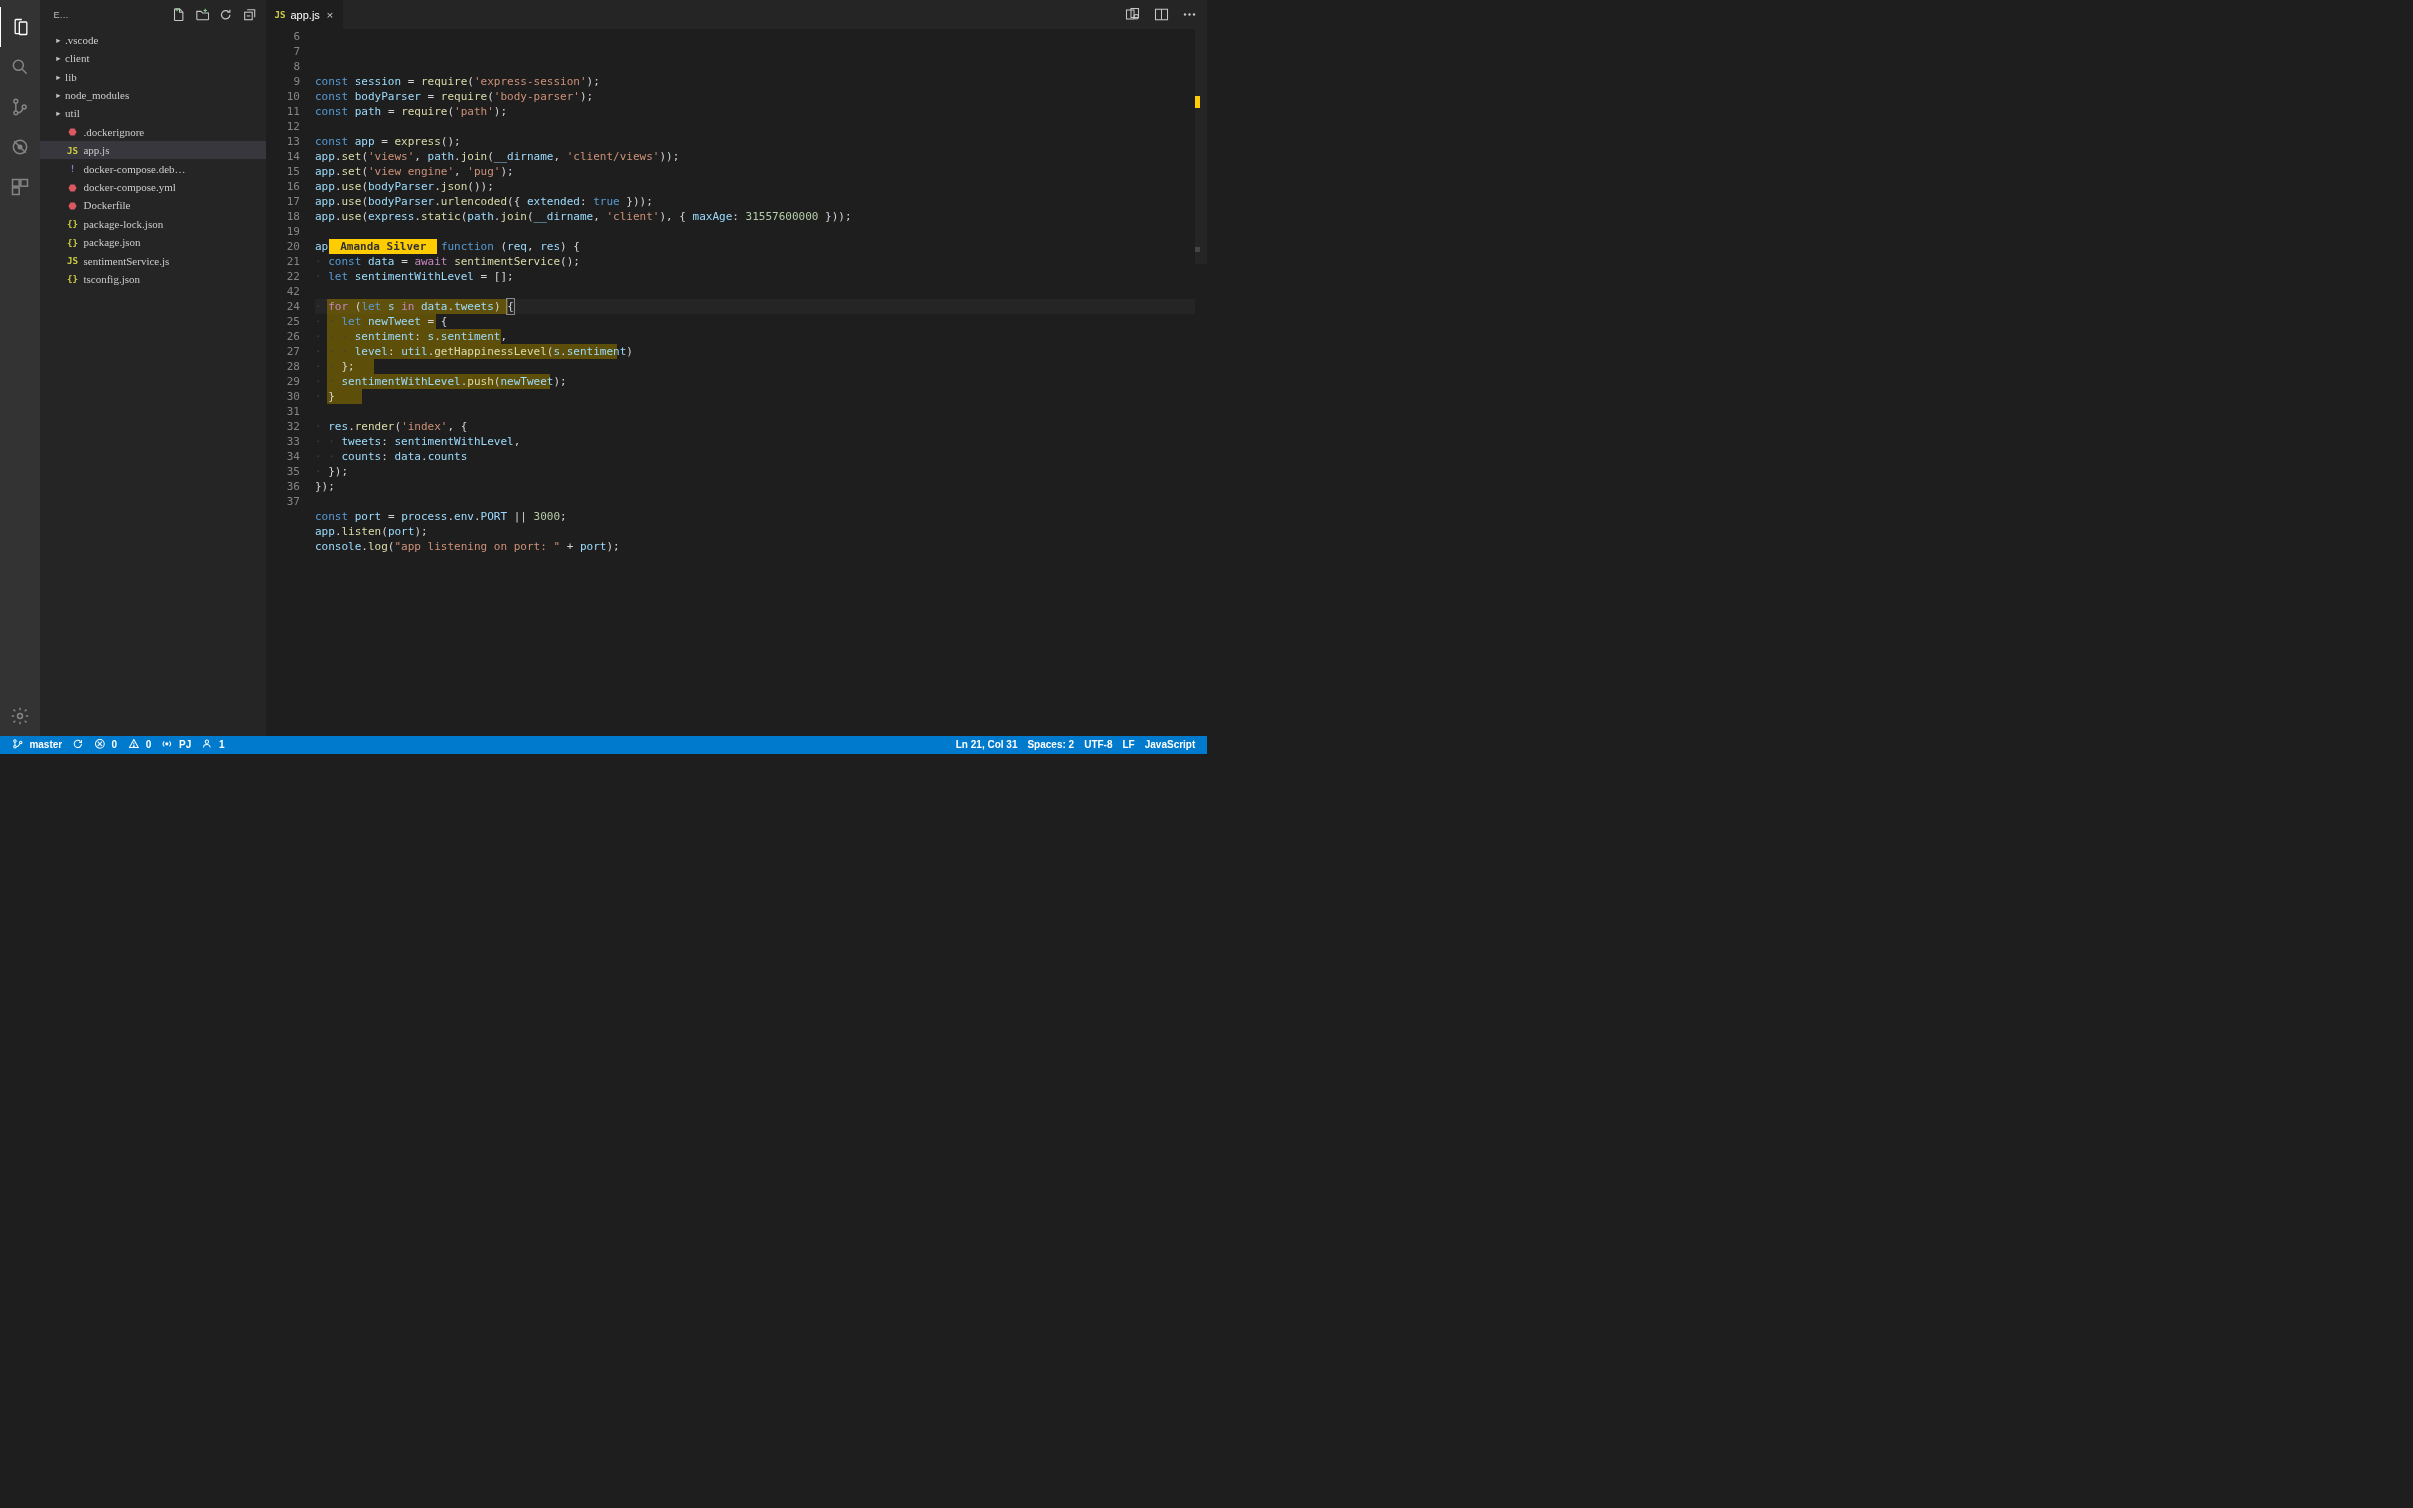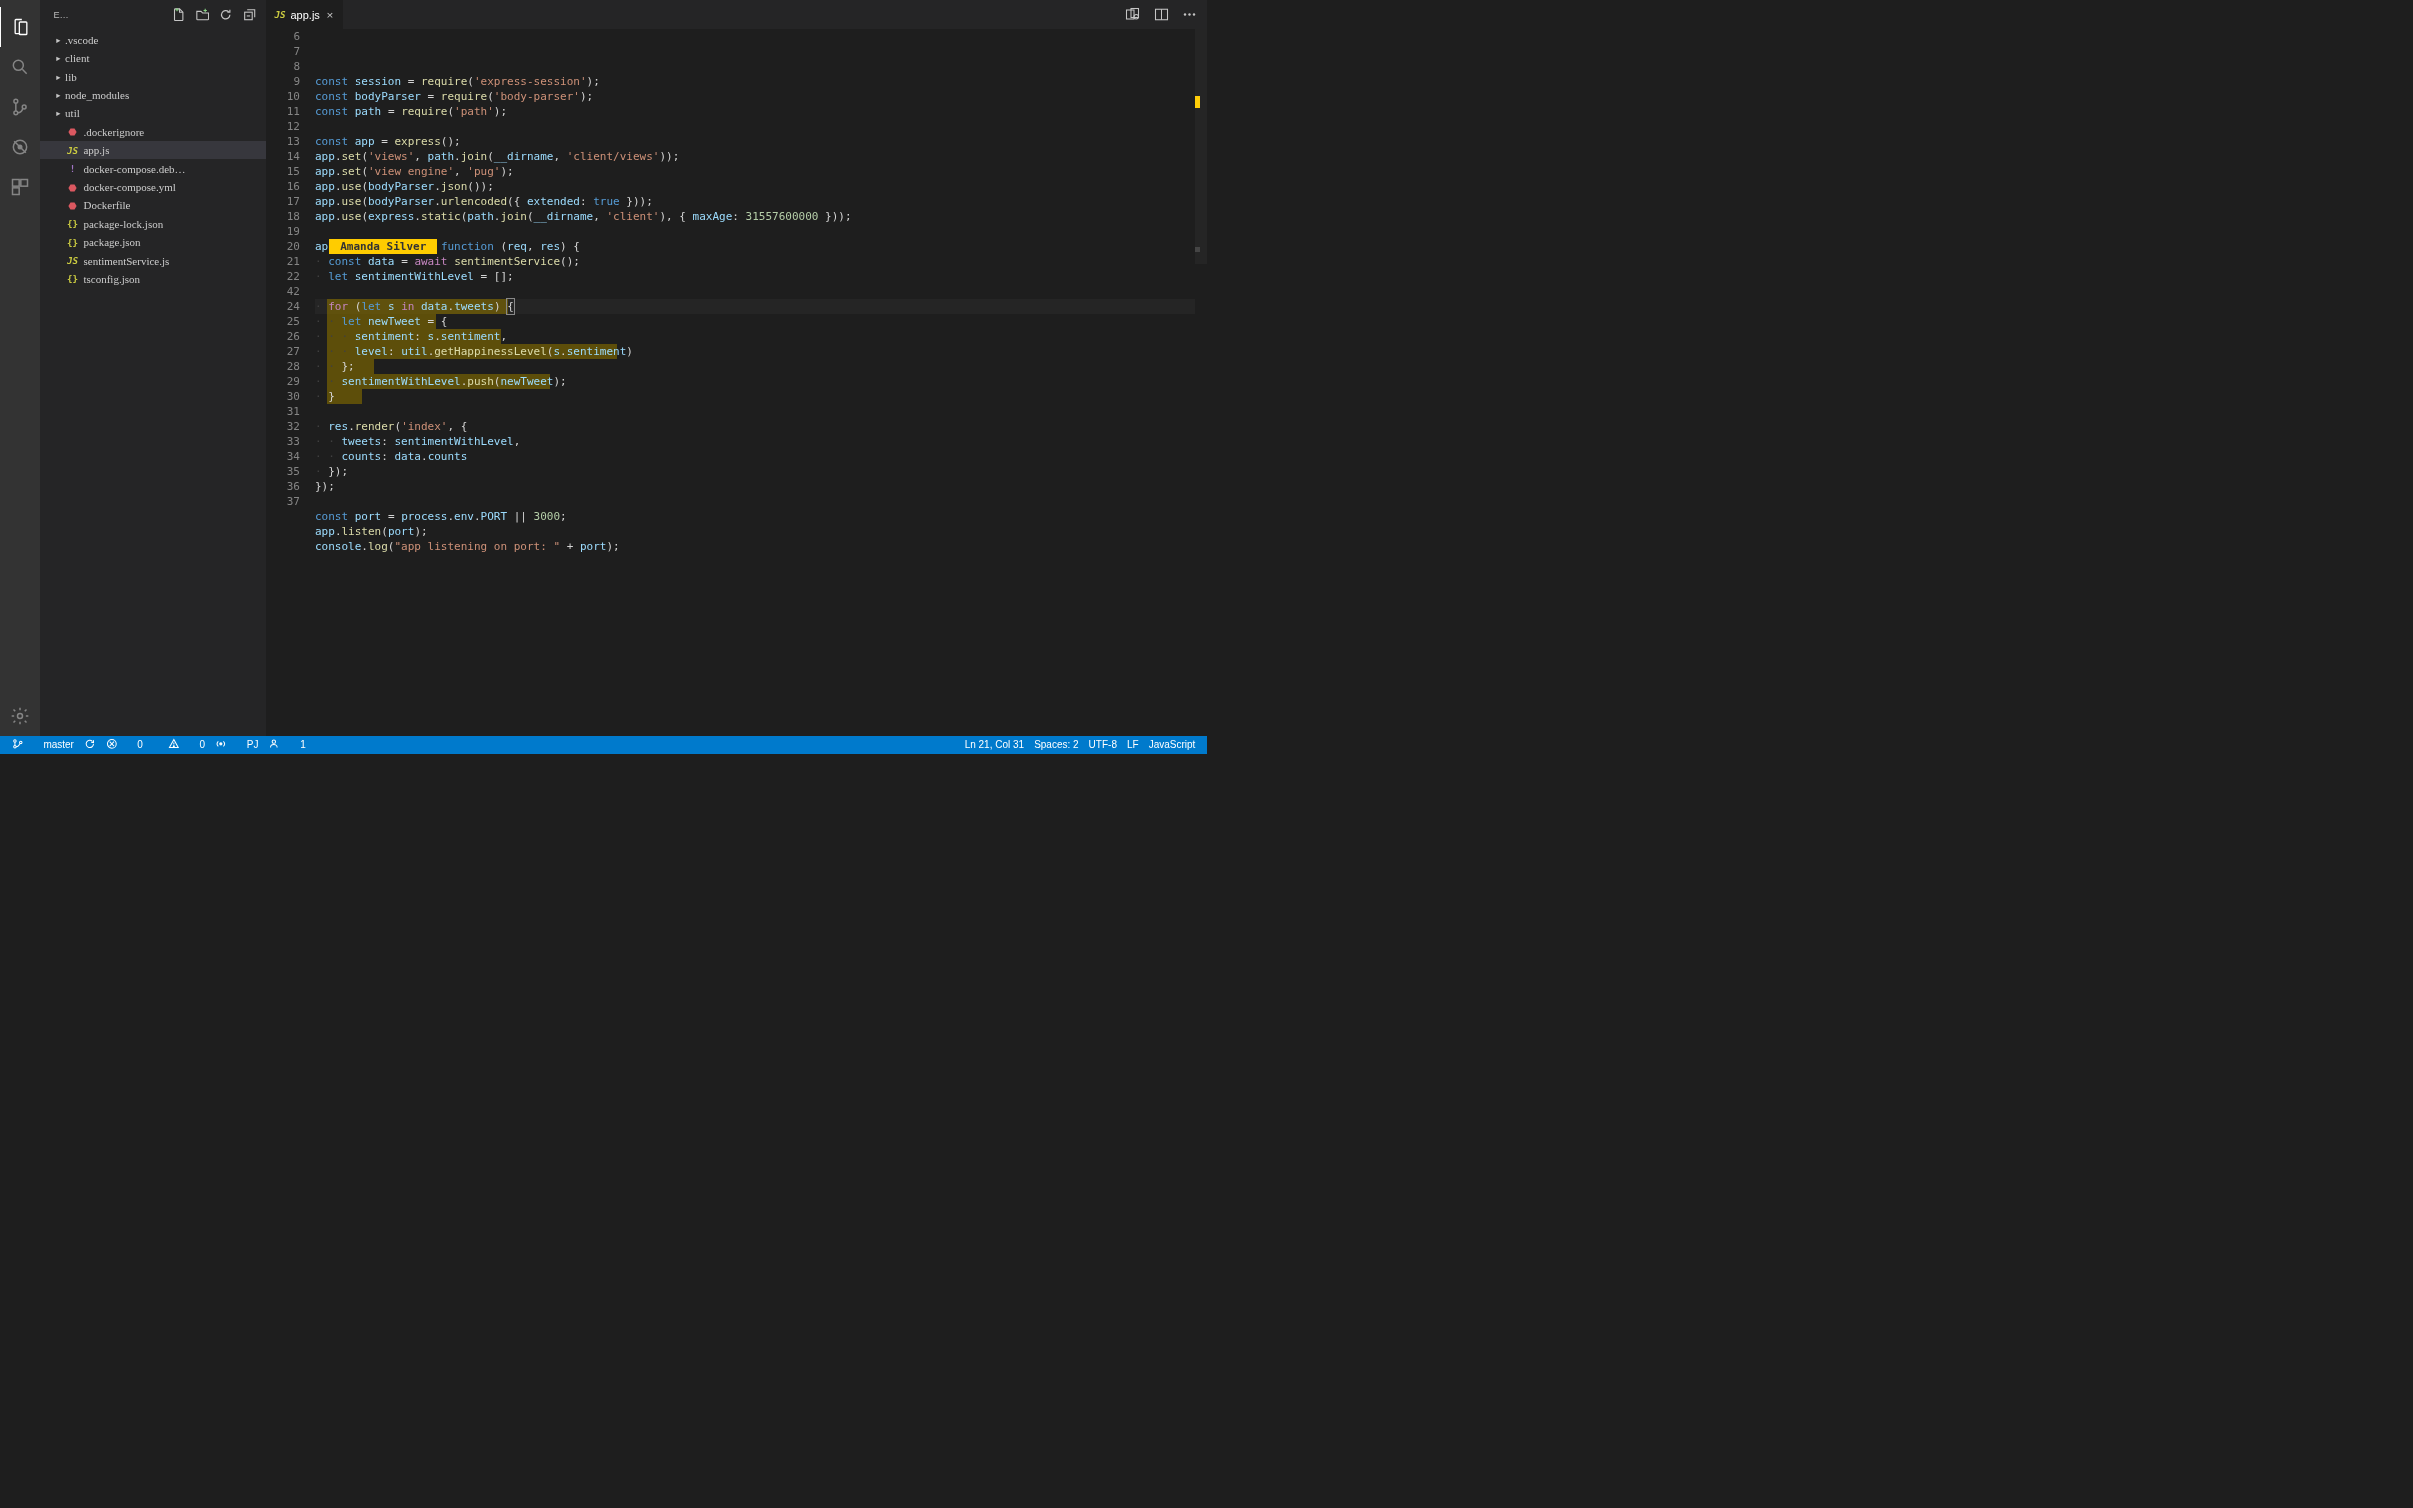--- a/index.html
+++ b/index.html
@@ -58,21 +58,21 @@
     padding-left: 13.4px;
     color: #cccccc;
     cursor: pointer;
     white-space: nowrap;
     overflow: hidden;
   }
   .tree-item.selected { background: #37373d; }
   .tree-item .twisty { width: 10px; text-align: center; color: #c5c5c5; font-size: 8.4px; margin-right: 1.7px; }
   .tree-item .file-ico { width: 15px; margin-right: 3.4px; display: inline-flex; align-items: center; justify-content: center; font-family: monospace; font-size: 9.2px; font-weight: bold; }
   .tree-item .lbl { overflow: hidden; text-overflow: ellipsis; font-family: Liberation Serif, serif; }
-  .ico-js { color: #cbcb41; font-style: italic; }
+  .ico-js { color: #cbcb41; }
   .ico-json { color: #cbcb41; }
   .ico-docker { color: #db5860; }
   .ico-yaml { color: #a074c4; }
 
   
   .editor-area {
     flex: 1;
     display: flex; flex-direction: column;
     min-width: 0;
     background: #1e1e1e;
@@ -182,21 +182,21 @@
   
   .status-bar {
     height: 18.4px;
     background: #007acc;
     color: #ffffff;
     display: flex;
     align-items: center;
     font-size: 10px;
     padding: 0 6.7px;
   }
-  .status-bar .sb-item { display: inline-flex; align-items: center; padding: 0 5px; gap: 20px; cursor: pointer; height: 100%; }
+  .status-bar .sb-item { display: inline-flex; align-items: center; padding: 0 5px; gap: 6px; cursor: pointer; height: 100%; font-weight: bold; }
   .status-bar .sb-spacer { flex: 1; }
   .sb-ico svg { width: 11.7px; height: 11.7px; }
 </style>
 </head>
 <body>
 
 <div class="main-area">
 
   <div class="activity-bar">
     <div class="act-icon active">

